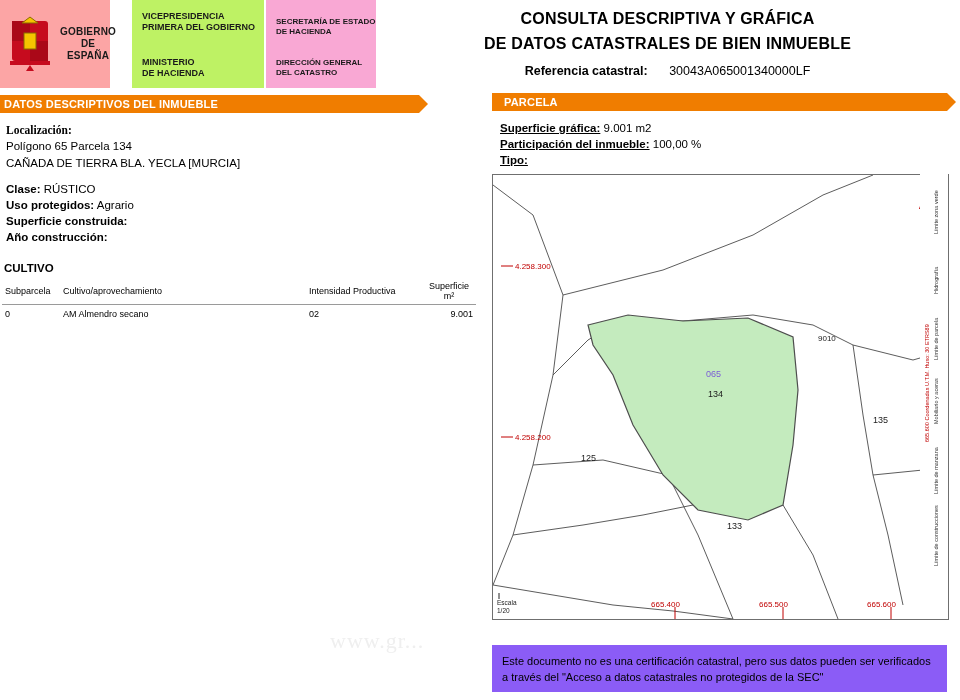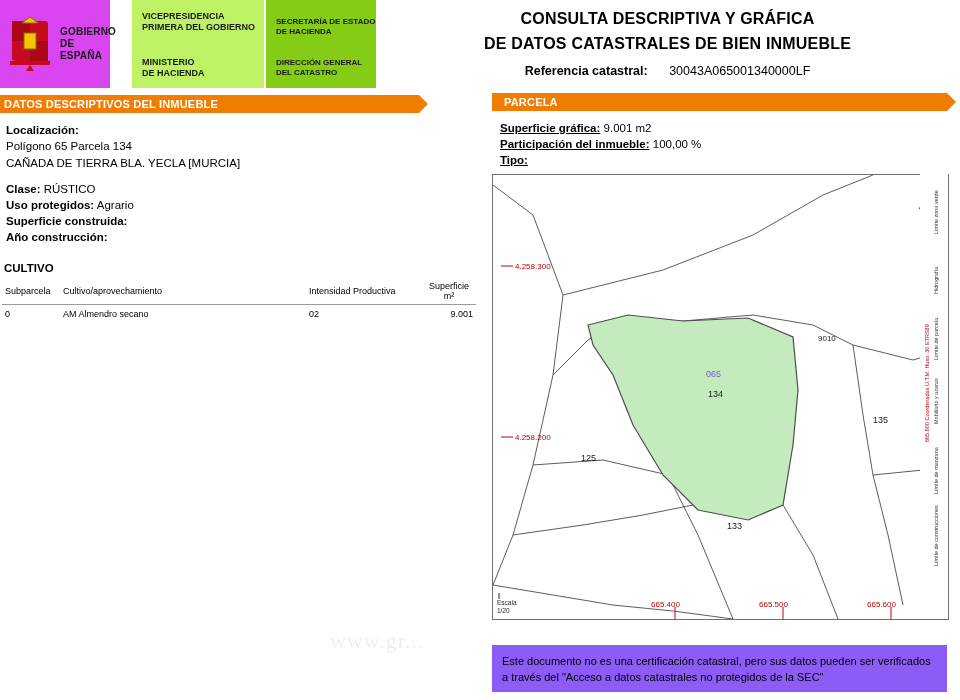--- a/index.html
+++ b/index.html
@@ -21,23 +21,24 @@
     position: absolute;
     top: 0; left: 0;
     width: 960px;
     height: 88px;
   }
   .logo-block {
     position: absolute;
     top: 0; left: 0;
     width: 110px;
     height: 88px;
-    background: #d946ef;
+    background: #fca5a5;
     display: flex;
     align-items: center;
+    text-align: center;
   }
   .crest {
     width: 44px;
     height: 58px;
     margin-left: 8px;
     position: relative;
   }
   .crest svg { display: block; }
   .gob-text {
     margin-left: 8px;
@@ -68,21 +69,21 @@
     font-size: 9px;
     line-height: 11px;
     font-weight: bold;
     color: #1a1a1a;
   }
   .sec-block {
     position: absolute;
     top: 0; left: 264px;
     width: 110px;
     height: 88px;
-    background: #84cc16;
+    background: #f9a8d4;
     border-left: 2px solid #ffffff;
   }
   .sec-block .line1 {
     position: absolute;
     left: 10px; top: 17px;
     font-size: 8px;
     line-height: 10px;
     font-weight: bold;
     color: #1a1a1a;
   }
@@ -151,21 +152,21 @@
 
   
   .left-col {
     position: absolute;
     top: 124px; left: 6px;
     width: 470px;
     font-size: 11.5px;
   }
   .left-col .row { line-height: 16px; }
   .left-col .b { font-weight: bold; }
-  .loc-head { font-weight: bold; margin-bottom: 2px; }
+  .loc-head { font-weight: bold; margin-bottom: 2px; font-family: Liberation Serif, serif; }
   .loc-l1 { line-height: 16px; }
   .loc-l2 { line-height: 18px; }
   .spacer-8 { height: 9px; }
 
   .cultivo-title {
     position: absolute;
     top: 262px; left: 4px;
     font-size: 11.5px;
     font-weight: bold;
   }

